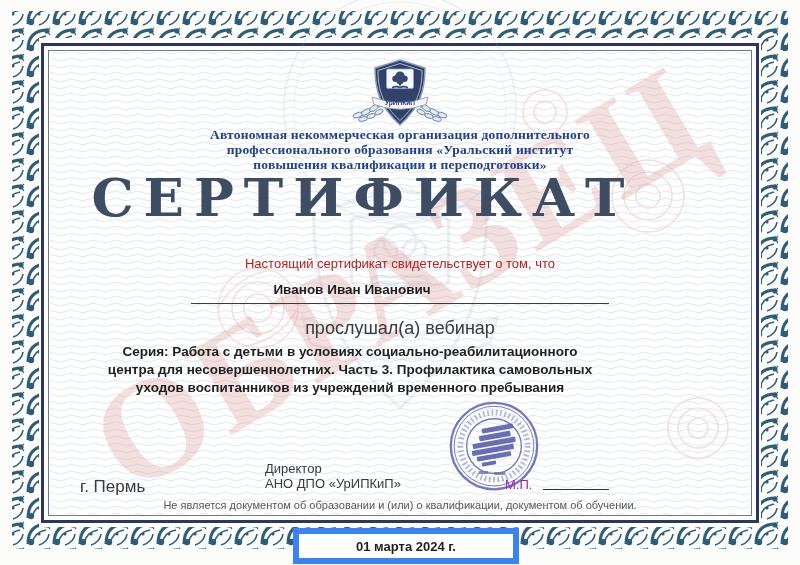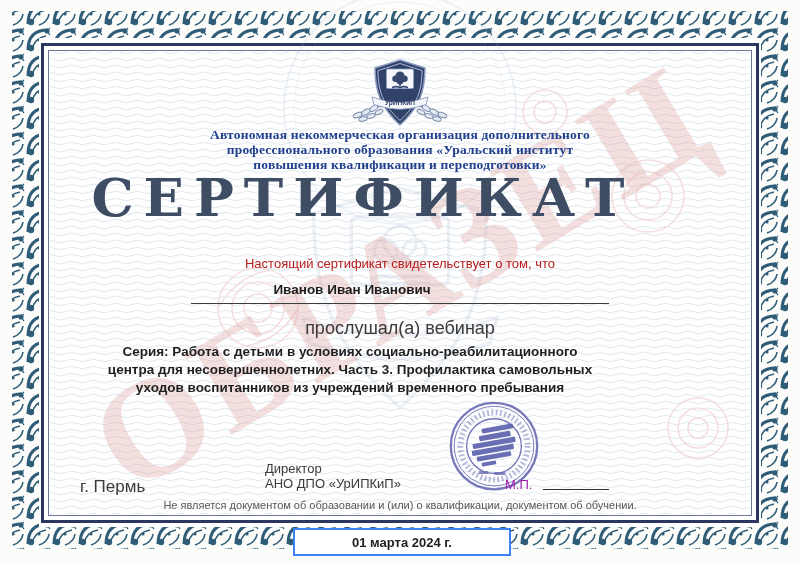--- a/index.html
+++ b/index.html
@@ -57,21 +57,21 @@
   }
   .sig-line{
     left:543px;top:489px;width:66px;height:0;border-top:1.5px solid #333;z-index:3;
   }
   .disclaimer{
     left:0;top:499px;width:800px;text-align:center;
     font-size:11px;color:#575757;
   }
   .date-box{
     left:293px;top:528px;width:214px;height:24px;z-index:4;
-    background:#ffffff;border:2px solid #3b82f6;
+    background:#ffffff;border:6px solid #3b82f6;
     display:flex;align-items:center;justify-content:center;
     font-size:13px;font-weight:bold;color:#1f1f1f;
   }
   .watermark{
     left:0;top:196px;width:800px;text-align:center;z-index:1;
     font-family:"Liberation Serif", serif;font-weight:bold;
     font-size:142px;letter-spacing:5px;color:rgba(224,161,161,0.34);
     transform:rotate(-31deg);pointer-events:none;
   }
   #logo-svg{left:340px;top:54px;z-index:2;}

